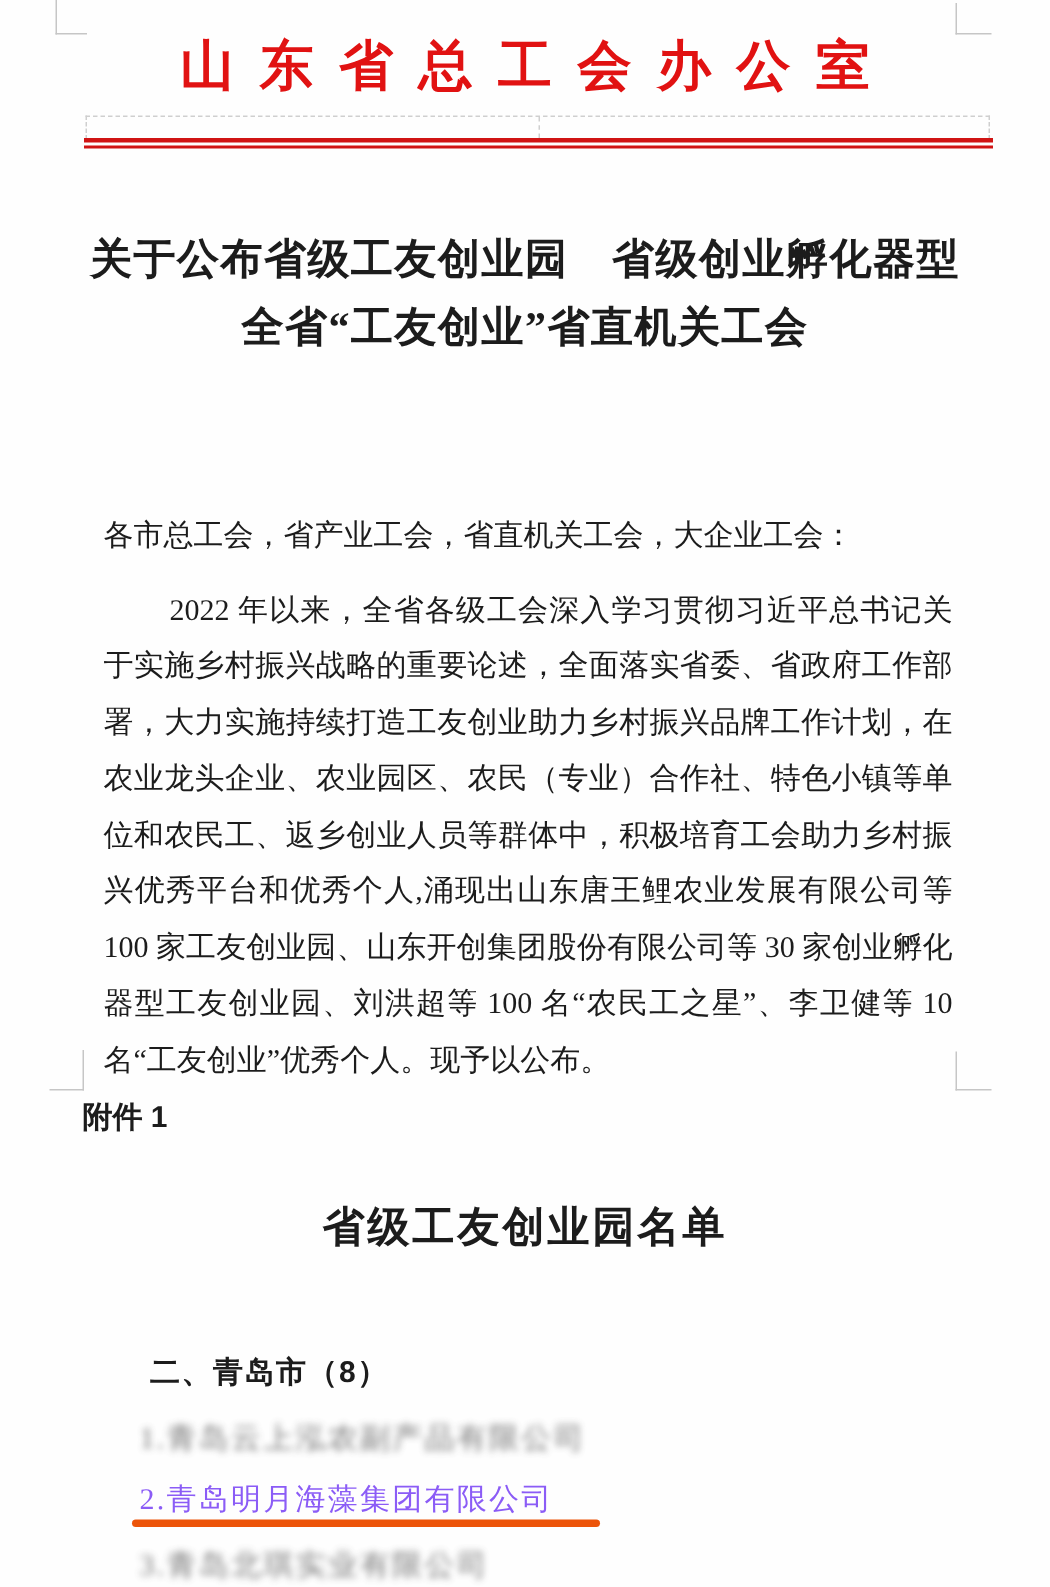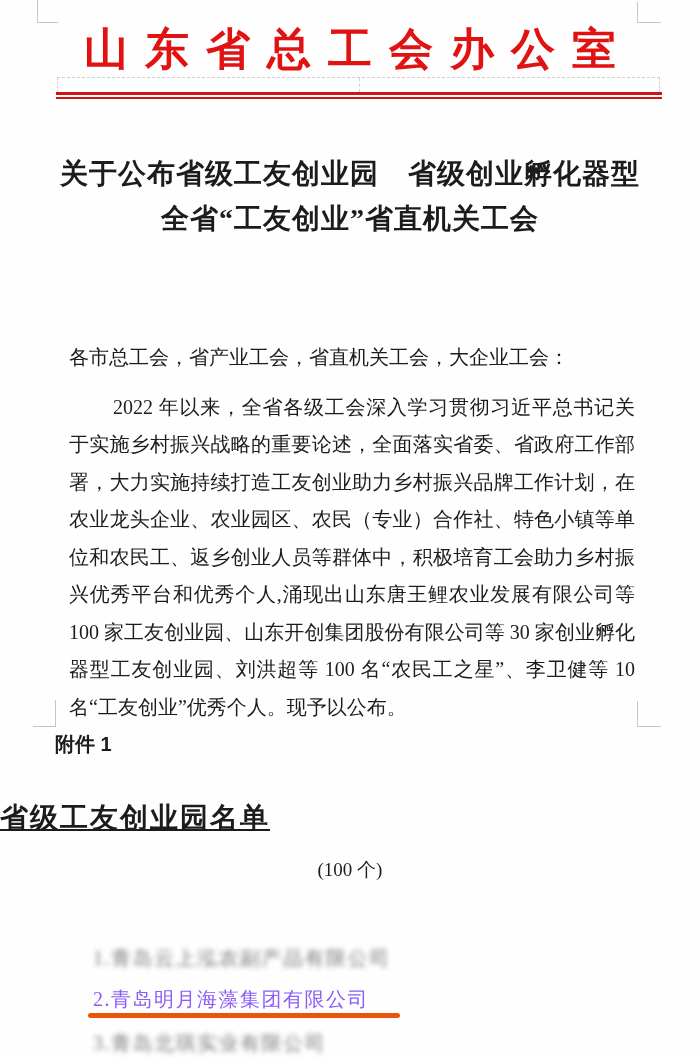--- a/index.html
+++ b/index.html
@@ -11,21 +11,21 @@
   
   .mark { position:absolute; border:0 solid #c6c6c6; }
   .mark-tl { left:37px; top:0;     width:20px; height:22px; border-left-width:1px; border-bottom-width:1px; }
   .mark-tr { left:637px; top:2px;  width:23px; height:20px; border-left-width:1px; border-bottom-width:1px; }
   .mark-jl { left:33px; top:700px; width:22px; height:26px; border-right-width:1px; border-bottom-width:1px; }
   .mark-jr { left:637px; top:701px;width:23px; height:25px; border-left-width:1px; border-bottom-width:1px; }
 
   .org-name {
     position:absolute; top:20px; left:0; width:100%;
     text-align:center; white-space:nowrap;
-    font-size:44px; font-weight:bold; color:#e11212;
+    font-size:36px; font-weight:bold; color:#e11212;
     letter-spacing:17px; text-indent:17px;
   }
   .dashed-box {
     position:absolute; left:57px; top:77px; width:601px; height:14px;
     border:1px dashed #cfcfcf;
   }
   .dashed-box .divider { position:absolute; left:50%; top:0; bottom:0; border-left:1px dashed #cfcfcf; }
   .red-rule { position:absolute; left:56px; top:92px; width:606px; }
   .red-rule .thick { height:3px; background:#d01414; }
   .red-rule .gap   { height:2px; }
@@ -42,21 +42,21 @@
   }
   .doc-body p { margin:12px; }
   .doc-body .para { text-indent:2.2em; }
 
   .attach-label {
     position:absolute; top:731px; left:55px;
     font-family:"Liberation Sans", sans-serif; font-weight:bold; font-size:20px;
   }
   .list-title {
     position:absolute; top:799px; left:0; width:100%;
-    font-size:28px; font-weight:bold; letter-spacing:2px;text-decoration:underline;
+    text-align:center; font-size:28px; font-weight:bold; letter-spacing:2px;
   }
   .list-count {
     position:absolute; top:857px; left:0; width:100%;
     text-align:center; font-size:19px;
   }
   .list-section {
     position:absolute; top:901px; left:100px;
     font-family:"Liberation Sans", sans-serif; font-weight:bold;
     font-size:20px; letter-spacing:1px;
   }
@@ -100,22 +100,22 @@
     <p class="para">2022 年以来，全省各级工会深入学习贯彻习近平总书记关于实施乡村振兴战略的重要论述，全面落实省委、省政府工作部署，大力实施持续打造工友创业助力乡村振兴品牌工作计划，在农业龙头企业、农业园区、农民（专业）合作社、特色小镇等单位和农民工、返乡创业人员等群体中，积极培育工会助力乡村振兴优秀平台和优秀个人,涌现出山东唐王鲤农业发展有限公司等 100 家工友创业园、山东开创集团股份有限公司等 30 家创业孵化器型工友创业园、刘洪超等 100 名“农民工之星”、李卫健等 10 名“工友创业”优秀个人。现予以公布。</p>
   </div>
 
   <div class="mark mark-jl"></div>
   <div class="mark mark-jr"></div>
 
   <div class="attach-label">附件 1</div>
 
   <div class="list-title">省级工友创业园名单</div>
 
-  <div class="list-count">(100 个)</div>
 
+  <div class="list-section">二、青岛市（8）</div>
 
   <div class="list-item item-1 blurred">1.青岛云上泓农副产品有限公司</div>
 
   <div class="list-item item-2">2.青岛明月海藻集团有限公司</div>
 
   <div class="orange-underline"></div>
 
   <div class="list-item item-3 blurred">3.青岛北琪实业有限公司</div>
 
 </div>

